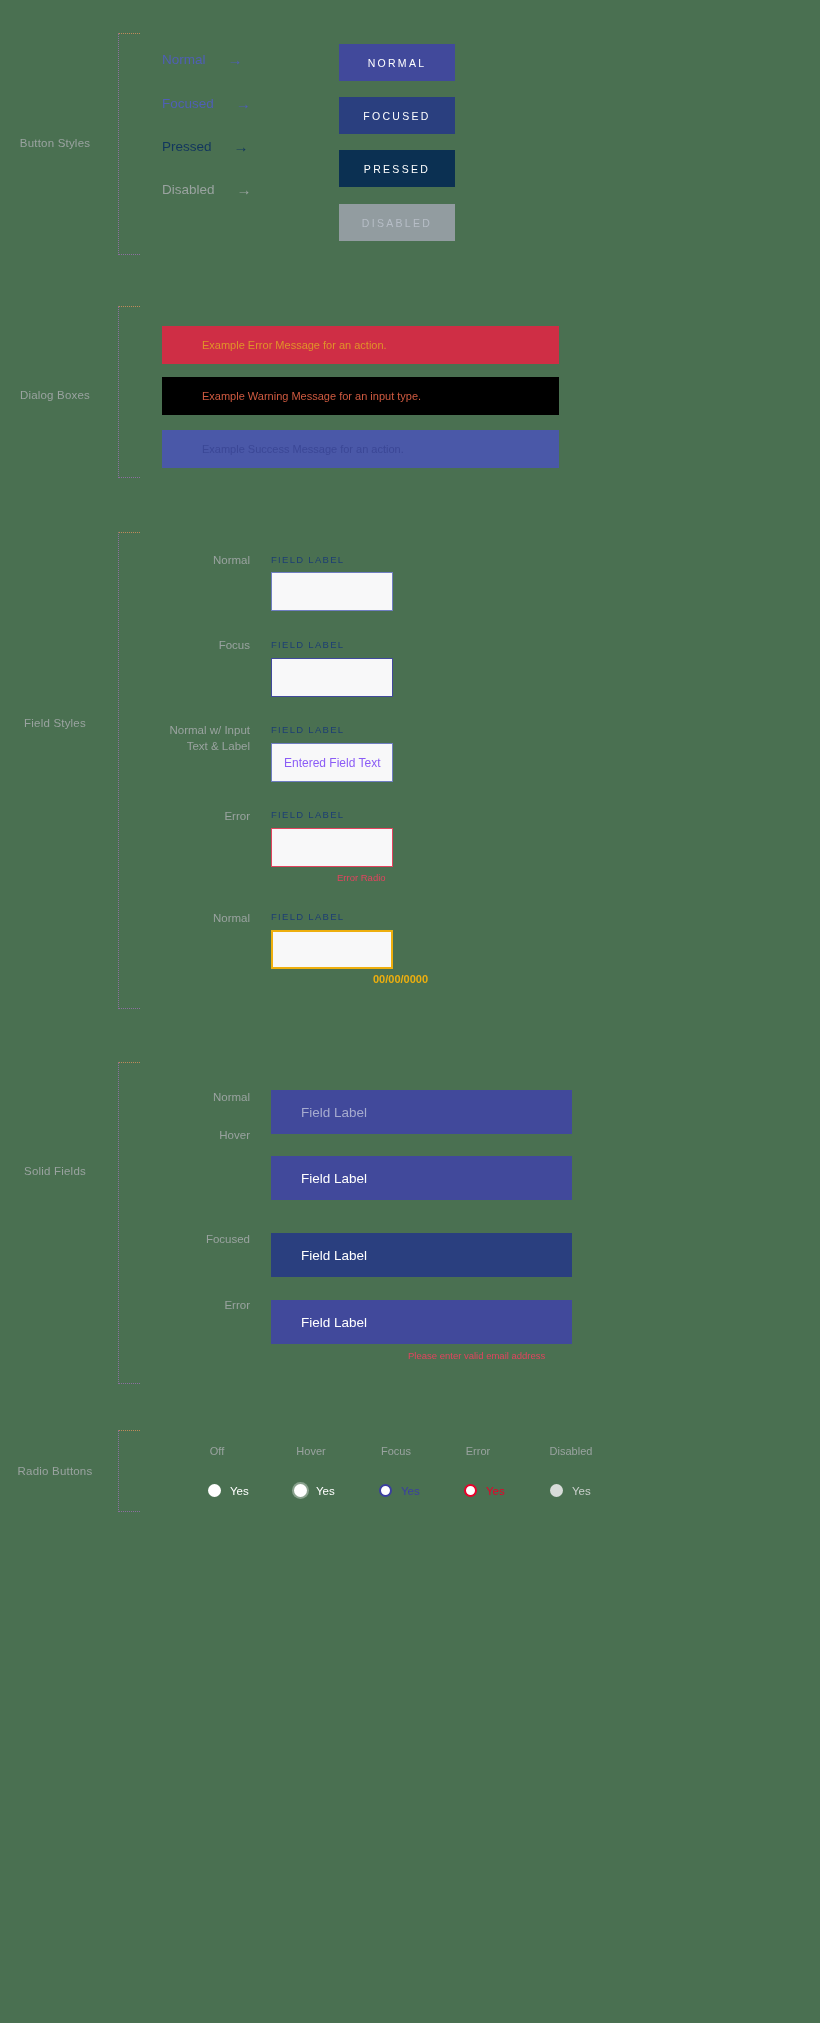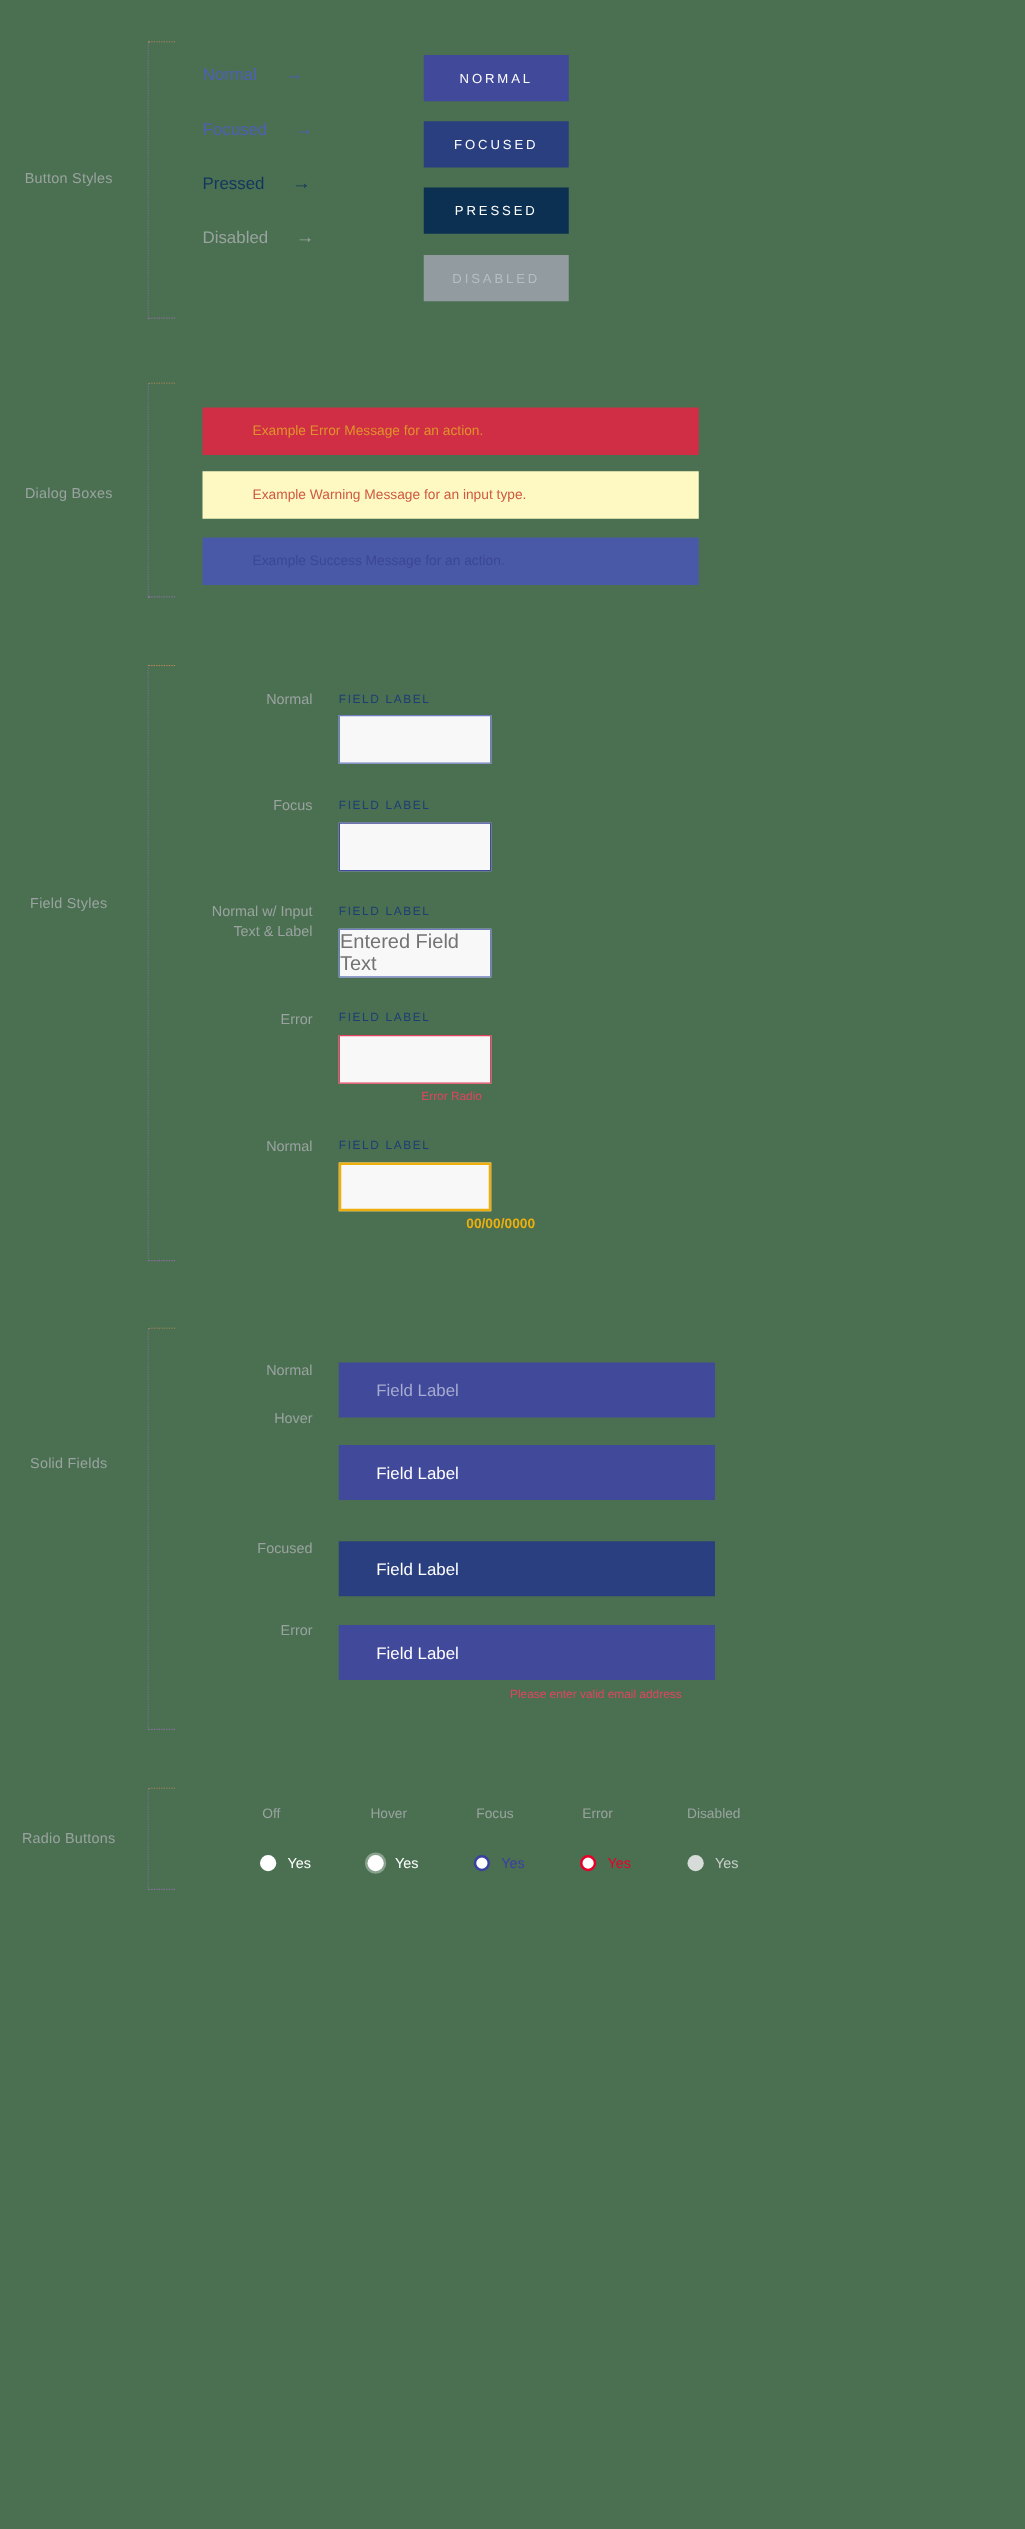--- a/index.html
+++ b/index.html
@@ -65,39 +65,40 @@
 
   
   .dialog {
     position: absolute;
     left: 162px; width: 397px; height: 38px;
     display: flex; align-items: center;
     padding-left: 40px;
     font-size: 11px;
   }
   .dlg-error   { background: #cf2e45; color: #e0922a; }
-  .dlg-warning { background: #fef9c3; color: #cf5a40; }
+  .dlg-warning { background: #000000; color: #cf5a40; }
   .dlg-success { background: #4a58a8; color: #3b4796; }
 
   
   .fs-label {
     position: absolute;
     width: 130px; text-align: right;
     color: #9aa3a0; font-size: 11.5px; line-height: 1.35;
   }
   .fld-label {
     position: absolute; left: 271px;
     color: #1d3e74; font-size: 9.5px; letter-spacing: 1.3px;
   }
   .fld {
     position: absolute; left: 271px;
     width: 122px; height: 39px;
     background: #f8f8f9;
     display: flex; align-items: center;
-    font-size: 16px; color: #737373;
+    padding-left: 12px;
+    font-size: 12px; color: #8b5cf6;
   }
   .fld-normal  { border: 1px solid #6f7ec1; }
   .fld-focus   { border: 1px solid #41499b; }
   .fld-text    { border: 1px solid #6f7ec1; }
   .fld-error   { border: 1px solid #e2445f; }
   .fld-warning { border: 2px solid #eeaf0e; }
 
   .fld-msg { position: absolute; font-size: 9.5px; white-space: nowrap; }
   .msg-error   { color: #e2445f; }
   .msg-warning { color: #eeaf0e; font-weight: bold; font-size: 11px; padding-left: 44px; }

